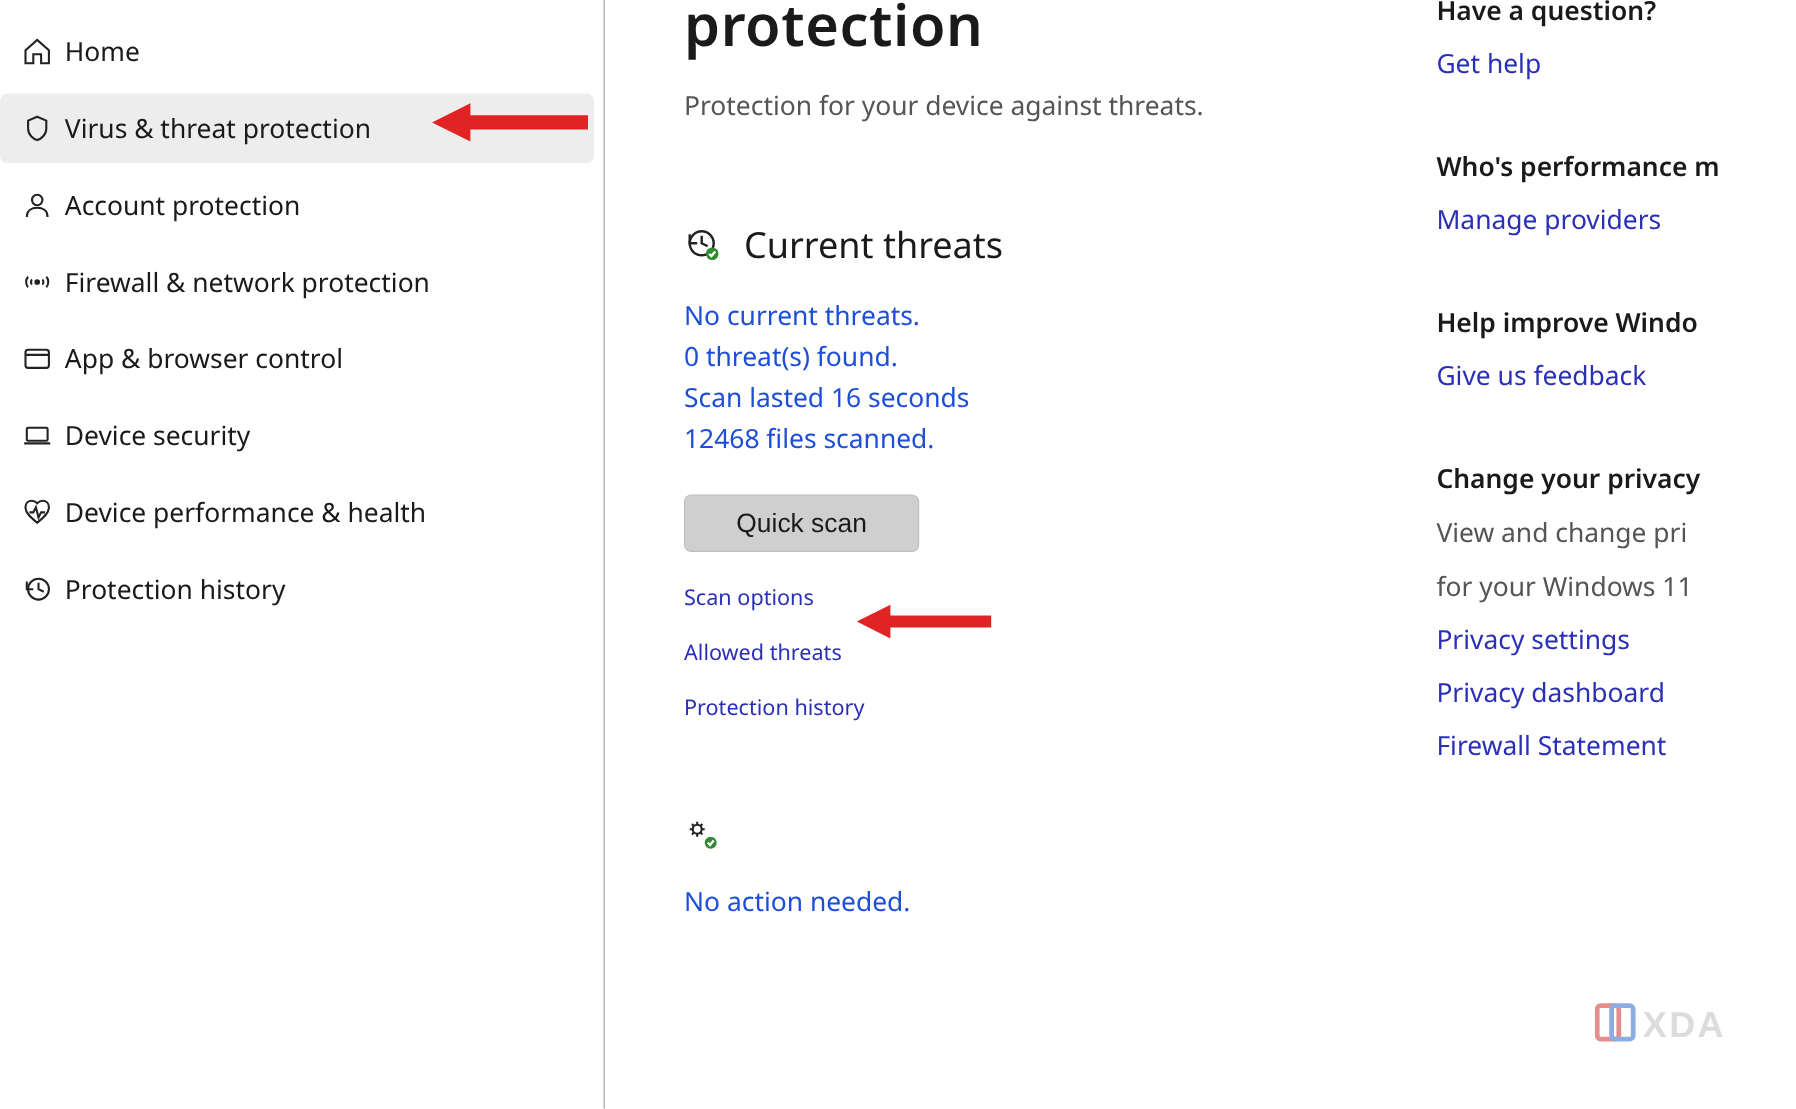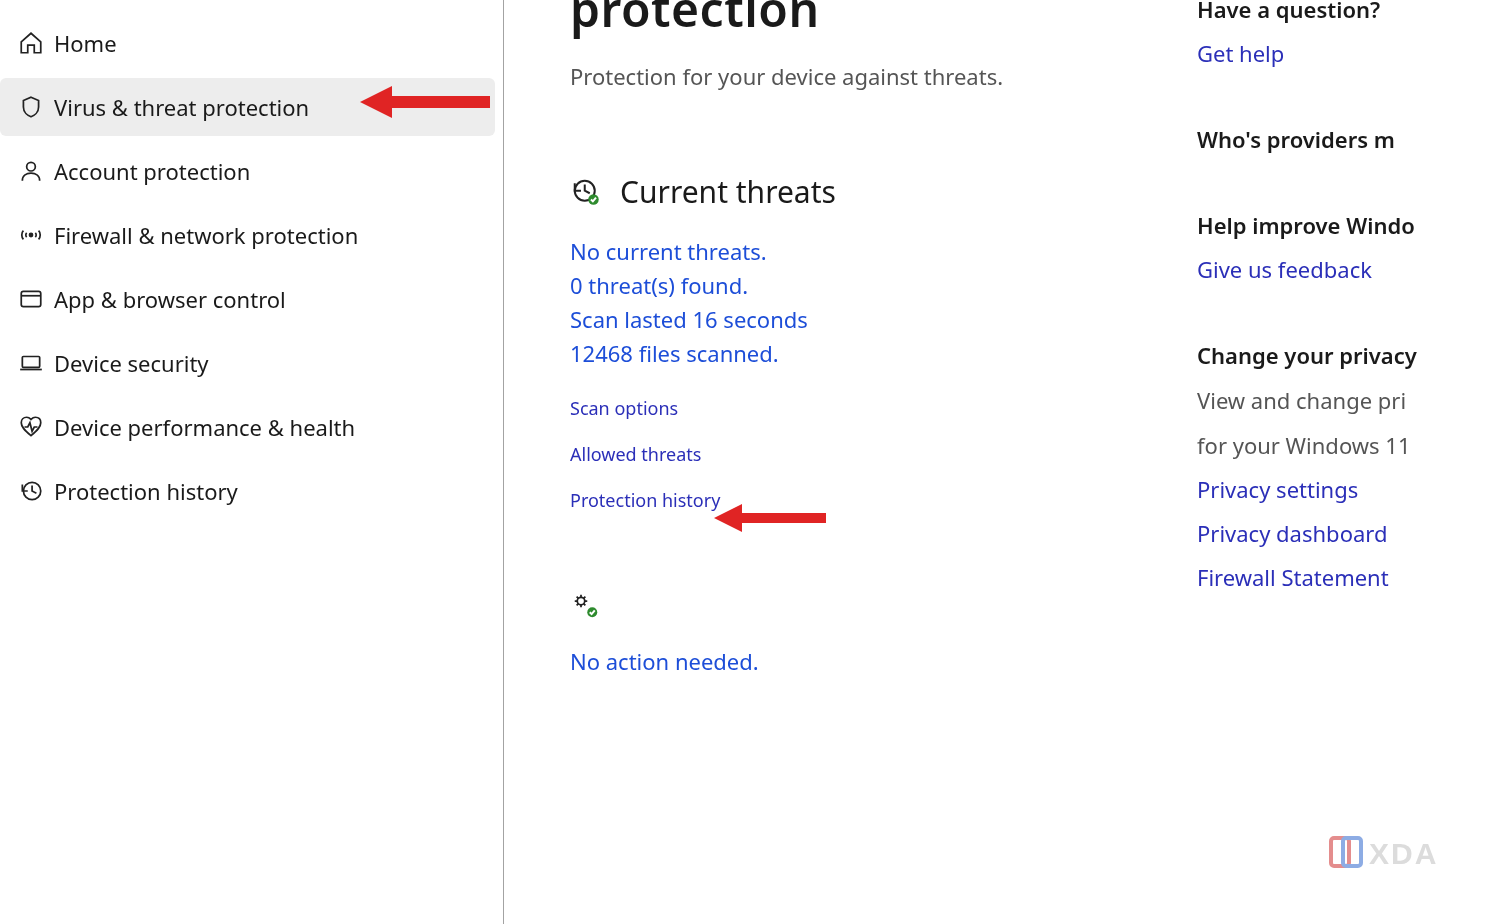--- a/index.html
+++ b/index.html
@@ -51,21 +51,21 @@
   .arrow {
     position: absolute;
     pointer-events: none;
   }
   .arrow svg { display: block; }
 
   
   .main {
     flex: 1;
     padding-left: 66px;
-    padding-top: 4px;
+    padding-top: 16px;
     position: relative;
   }
   .page-title-cut {
     font-size: 48px;
     font-weight: 600;
     color: #1a1a1a;
     margin-top: -28px; 
     letter-spacing: 0.5px;
   }
   .page-subtitle {
@@ -275,20 +275,21 @@
           </svg>
         </span>
         <h2>Current threats</h2>
       </div>
       <div class="sec-body">
         <p>No current threats.</p>
         <p>0 threat(s) found.</p>
         <p>Scan lasted 16 seconds</p>
         <p>12468 files scanned.</p>
       </div>
+      <button class="btn">Quick scan</button>
       <div class="link-list">
         <a class="link">Scan options</a>
         <a class="link">Allowed threats</a>
         <a class="link">Protection history</a>
       </div>
     </section>
 
     <section class="section settings">
       <div class="section-header">
         <span class="sicon">
@@ -306,21 +307,22 @@
     </section>
   </main>
 
   <aside class="right">
     <div class="r-group first">
       <div class="r-title">Have a question?</div>
       <a class="r-link">Get help</a>
     </div>
 
     <div class="r-group" style="margin-top:56px">
-      <div class="r-title">Who's providers m</div>
+      <div class="r-title">Who's performance m</div>
+      <a class="r-link">Manage providers</a>
     </div>
 
     <div class="r-group" style="margin-top:56px">
       <div class="r-title">Help improve Windo</div>
       <a class="r-link">Give us feedback</a>
     </div>
 
     <div class="r-group" style="margin-top:56px">
       <div class="r-title">Change your privacy</div>
       <div class="r-text">View and change pri</div>

